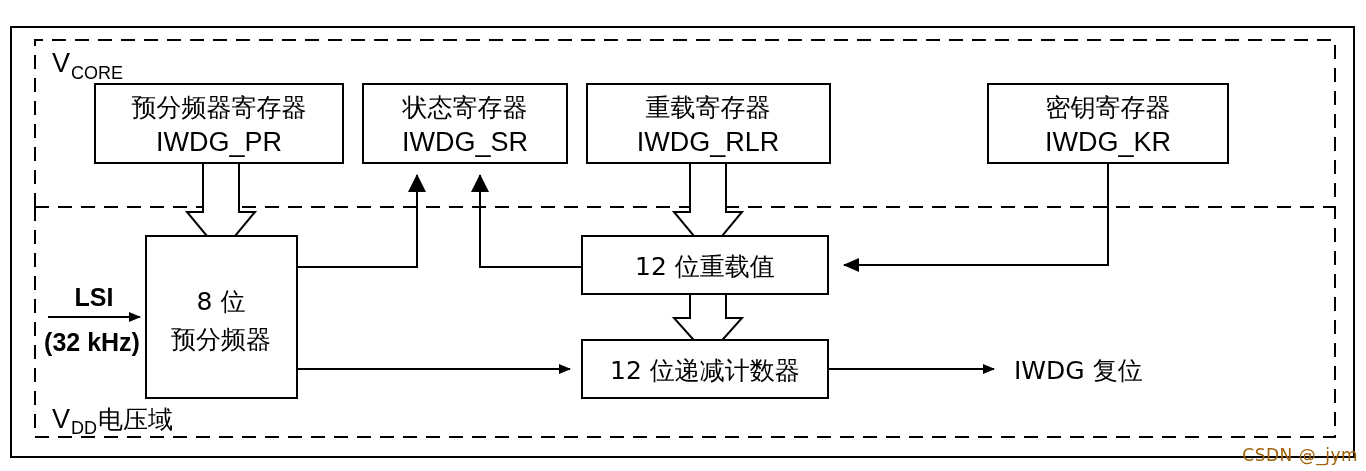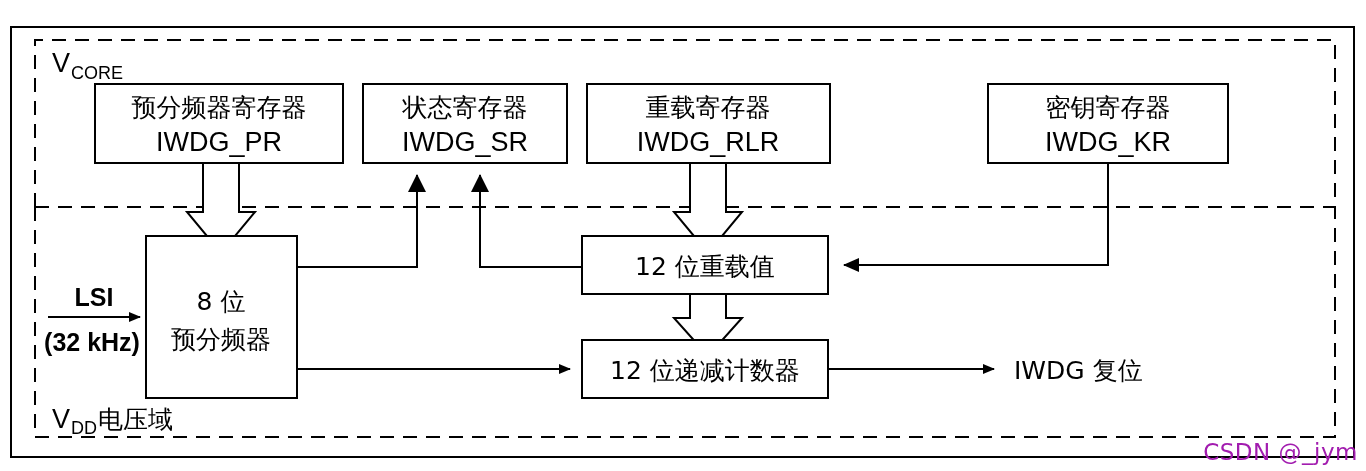--- a/index.html
+++ b/index.html
@@ -2,21 +2,21 @@
 <html><head>
 <meta charset="utf-8">
 <style>
   html,body{margin:0;padding:0;background:#ffffff;}
   body{font-family:"Liberation Sans","DejaVu Sans",sans-serif;}
   #stage{position:relative;width:1366px;height:471px;background:#fff;overflow:hidden;}
   #diagram{position:absolute;left:0;top:0;width:1366px;height:471px;}
   .wm{
     position:absolute;right:8px;bottom:6px;
     font-family:"DejaVu Sans",sans-serif;
-    font-size:23px;color:#a21caf;letter-spacing:.5px;
+    font-size:17px;color:#a16207;letter-spacing:.5px;
     user-select:none;white-space:nowrap;
   }
   svg text{fill:#000;}
   .t-cjk{font-family:"DejaVu Sans","Liberation Sans",sans-serif;}
   .t-lat{font-family:"Liberation Sans","DejaVu Sans",sans-serif;}
 </style>
 </head>
 <body>
 
 <div id="stage">

